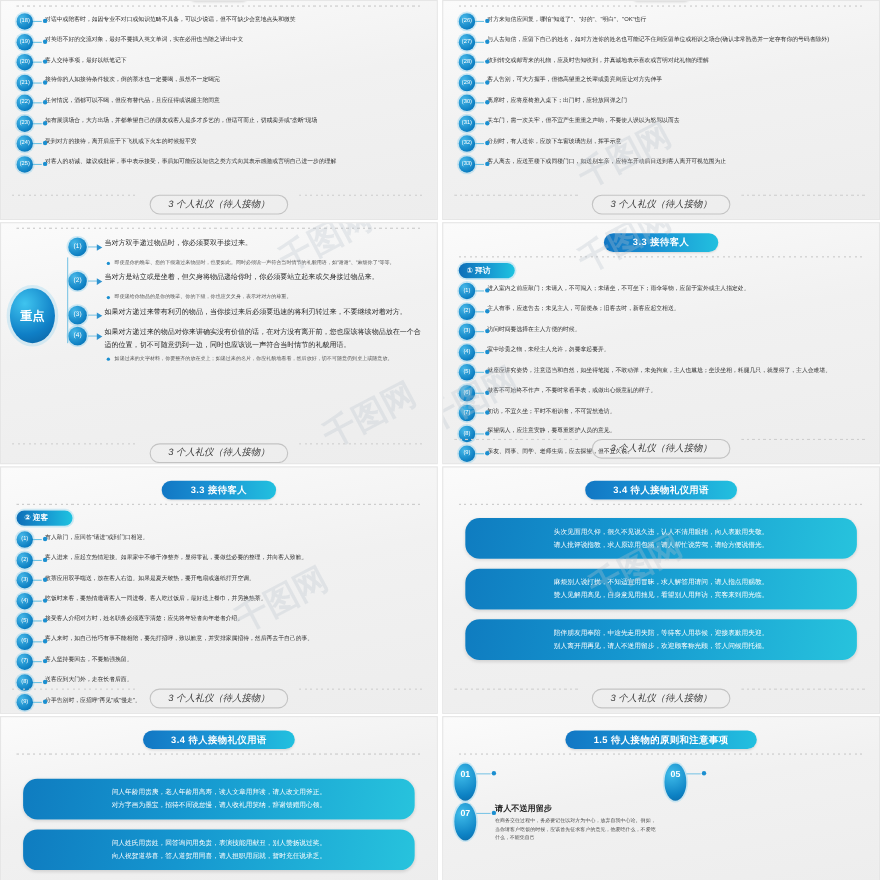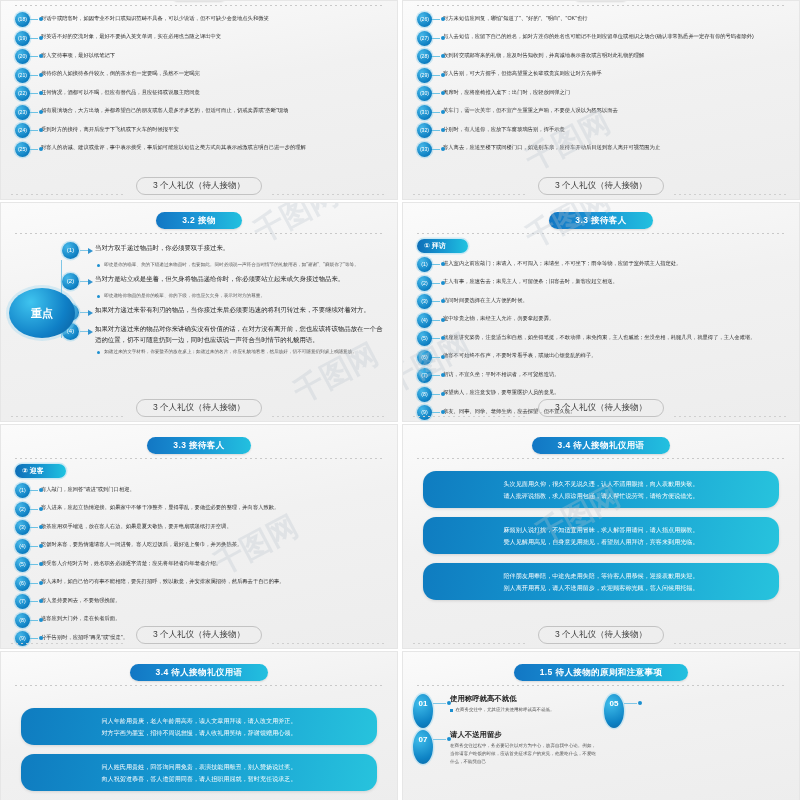--- a/index.html
+++ b/index.html
@@ -13,42 +13,42 @@
   
   .hdr-wrap{ width:100%; display:flex; justify-content:center; }
   .hdr{ display:inline-block; padding:2.5px 26px; border-radius:9px;
         background:linear-gradient(90deg,#1277c4 0%,#1a93d4 45%,#22c0df 100%);
         color:#fff; font-size:8.5px; font-weight:bold; letter-spacing:.4px; white-space:nowrap;
         box-shadow:0 1px 2px rgba(0,0,0,.12); }
   .rule{ height:1px; margin:4px 14px 0 14px;
          background:repeating-linear-gradient(90deg,#c9c9c9 0 2px,transparent 2px 5px); }
 
   
-  .foot{ position:absolute; left:0; right:0; bottom:4px; display:flex; align-items:flex-end; z-index:3; }
+  .foot{ position:absolute; left:0; right:0; bottom:4px; display:flex; align-items:flex-start; z-index:3;font-style:italic; }
   .foot .dots{ flex:1; height:1px; margin:0 10px;
          background:repeating-linear-gradient(90deg,#cfcfcf 0 2px,transparent 2px 5px); }
   .foot .pill{ border:1px solid #c3c3c3; border-radius:11px; padding:2px 16px; background:transparent;
          font-size:8.5px; color:#3a3a3a; white-space:nowrap; }
 
   
   .list{ padding:6px 12px 0 14px; }
   .row{ display:flex; align-items:flex-start; margin-bottom:3.5px; }
   .badge{ flex:0 0 auto; width:15px; height:15px; border-radius:50%;
       background:radial-gradient(circle at 32% 28%,#45b7e8,#0d7fc2 70%,#0a6aa8);
       color:#fff; font-size:5.2px; line-height:15px; text-align:center;
       box-shadow:0 0 0 1.5px rgba(120,200,235,.35); }
   .conn{ flex:0 0 auto; width:11px; height:15px; position:relative; }
   .conn::before{ content:""; position:absolute; left:0; top:7px; width:8px; height:1.2px; background:#6cc2e4; }
   .conn::after{ content:""; position:absolute; right:-2px; top:5px; width:4px; height:4px; border-radius:50%; background:#1b8fd0; }
   .rtxt{ flex:1; font-size:5.3px; line-height:1.65; color:#2b2b2b; padding-top:1.5px; }
 
   
   .mind{ position:relative; padding:8px 10px 0 0; display:flex; }
   .keycol{ width:78px; position:relative; flex:0 0 auto; }
-  .keycircle{ position:absolute; left:8px; top:46px; width:66px; height:50px; border-radius:50%;
+  .keycircle{ position:absolute; left:8px; top:46px; width:41px; height:50px; border-radius:50%;
      background:radial-gradient(circle at 33% 28%,#3fc4ef,#0f7fc6 62%,#0a5e9c);
      color:#fff; font-size:11px; font-weight:bold; display:flex; align-items:center; justify-content:center;
      box-shadow:0 0 0 3px rgba(140,210,240,.3); }
   .spine{ position:absolute; left:60px; top:18px; bottom:22px; width:1.2px; background:#7fc6e6; }
   .mitems{ flex:1; }
   .mrow{ display:flex; align-items:flex-start; margin-bottom:2px; }
   .mbadge{ flex:0 0 auto; width:17px; height:17px; border-radius:50%;
      background:radial-gradient(circle at 32% 28%,#45b7e8,#0d7fc2 70%,#0a6aa8);
      color:#fff; font-size:6px; line-height:17px; text-align:center; margin-left:-17px;
      box-shadow:0 0 0 1.5px rgba(120,200,235,.35); }
@@ -207,23 +207,20 @@
       <div class="pill">3 个人礼仪（待人接物）</div>
       <div class="dots"></div>
     </div>
   </div>
     </div>
 
   <div class="slide">
       <div class="inner">
     <div class="wmark" style="left:250px;top:-10px;">千图网</div>
     <div class="wmark" style="left:290px;top:150px;">千图网</div>
-    <div class="hdr-wrap" style="padding-top:9px;">
-          <div class="hdr">3.2  接物</div>
-        </div>
     <div class="rule"></div>
     <div class="mind">
       <div class="keycol">
         <div class="spine"></div>
         <div class="keycircle">重点</div>
       </div>
       <div class="mitems" id="m3">
             <div class="mrow">
               <div class="mbadge">(1)</div>
               <div class="arrow"></div>
@@ -444,27 +441,20 @@
   <div class="slide">
       <div class="inner">
     <div class="hdr-wrap" style="padding-top:12px;">
           <div class="hdr">1.5  待人接物的原则和注意事项</div>
         </div>
     <div class="rule"></div>
     <div class="princ" id="p8">
           <div class="pcell">
             <div class="pnum">01</div>
             <div class="pconn"></div>
-            <div class="pbody">
-              <div class="ptitle">使用称呼就高不就低</div>
-              <div class="pbullet">
-                <div class="bd"></div>
-                <div class="pdesc">在商务交往中，尤其应注意使用称呼就高不就低。</div>
-              </div>
-            </div>
           </div>
           <div class="pcell">
             <div class="pnum">05</div>
             <div class="pconn"></div>
           </div>
           <div class="pcell">
             <div class="pnum">07</div>
             <div class="pconn"></div>
             <div class="pbody">
               <div class="ptitle">请人不送用留步</div>

